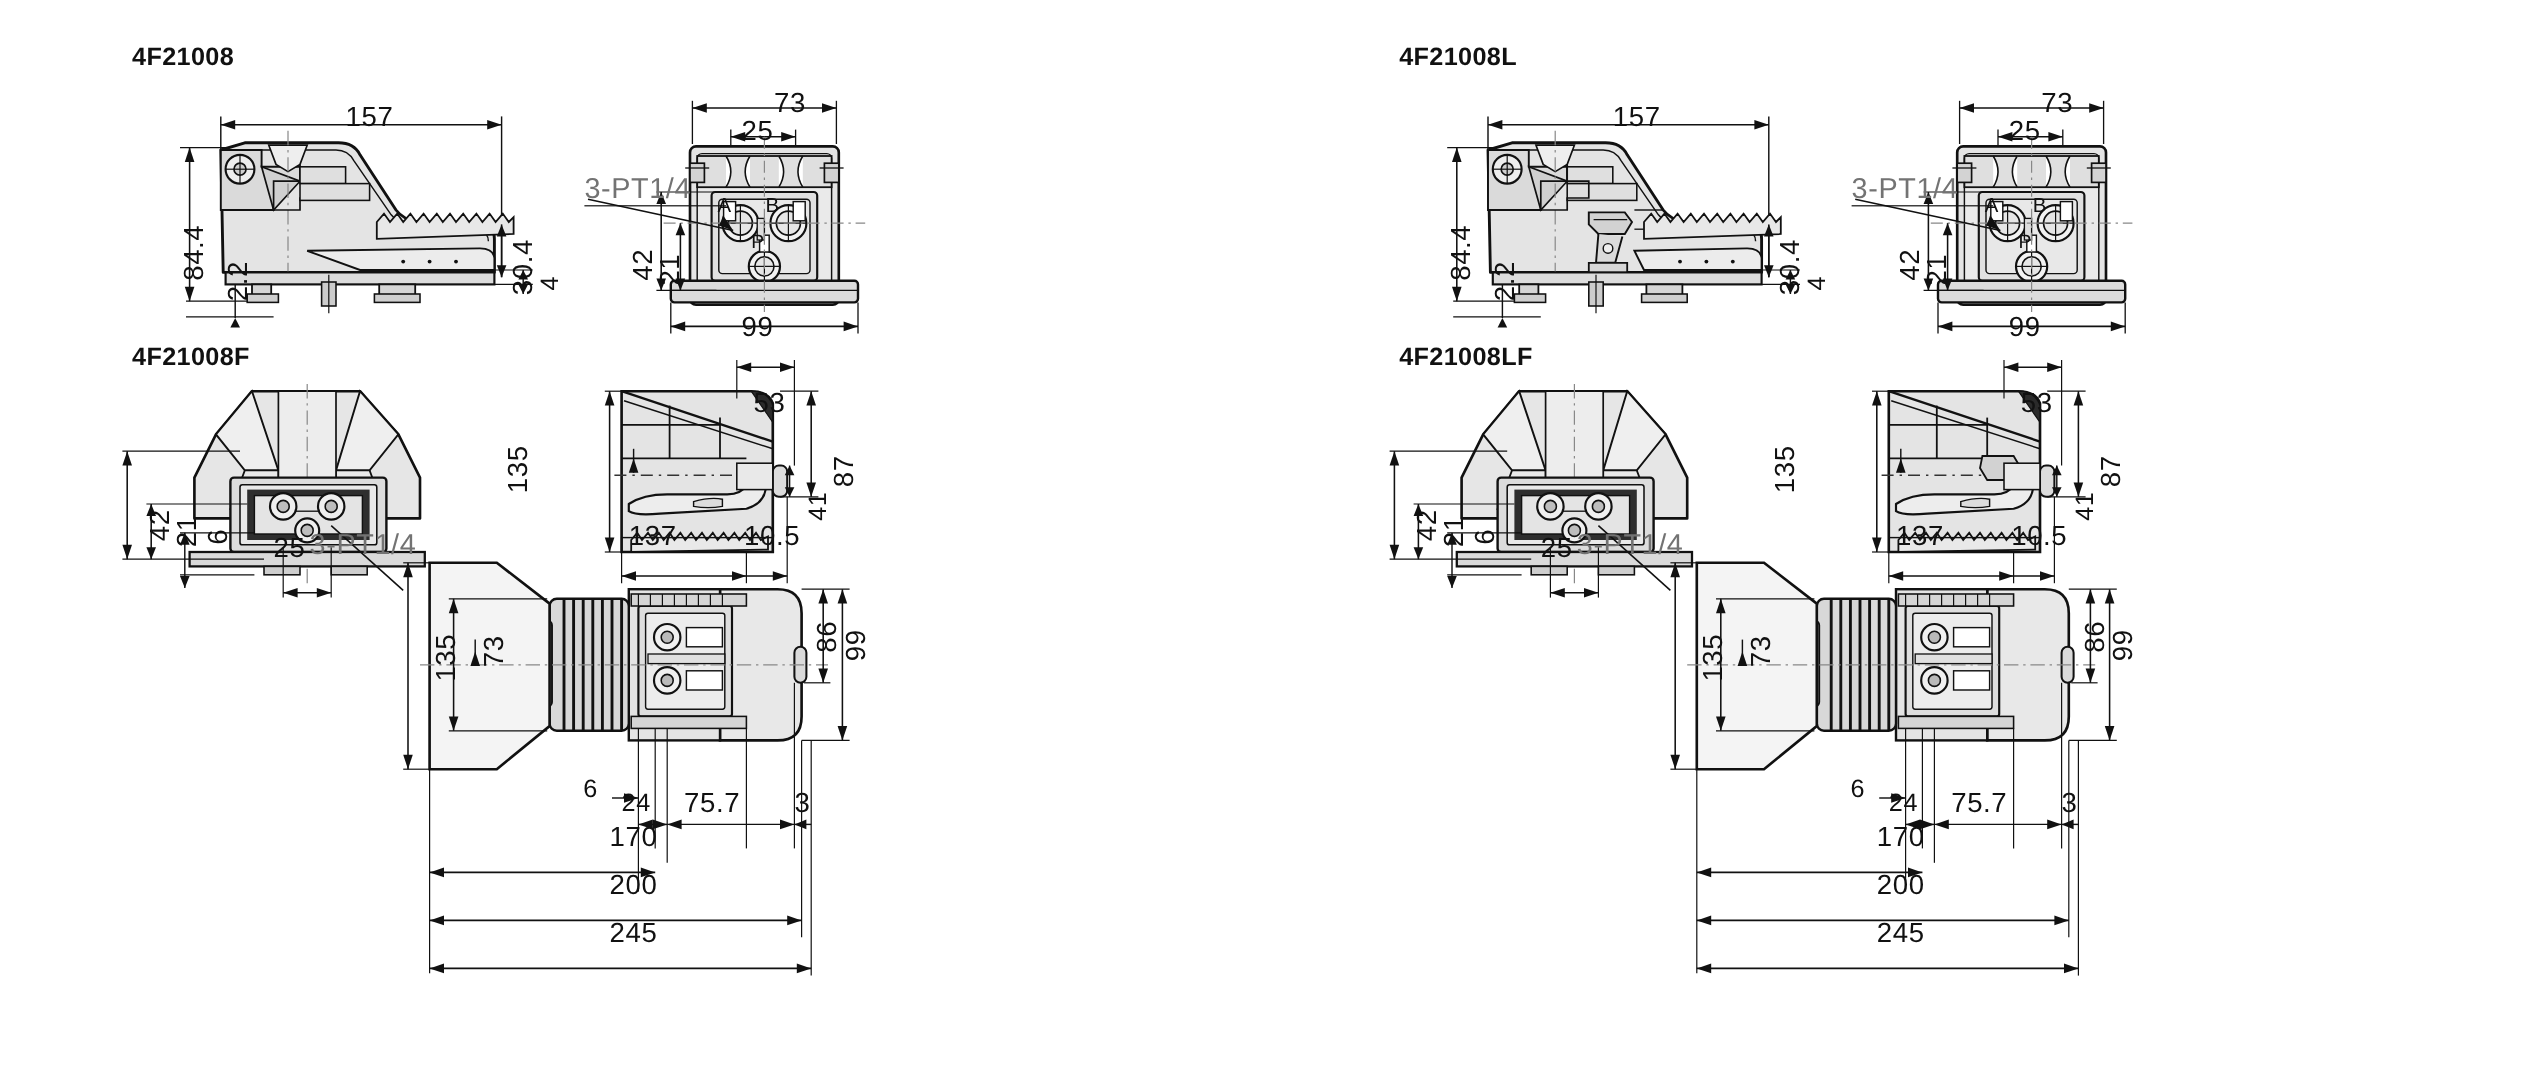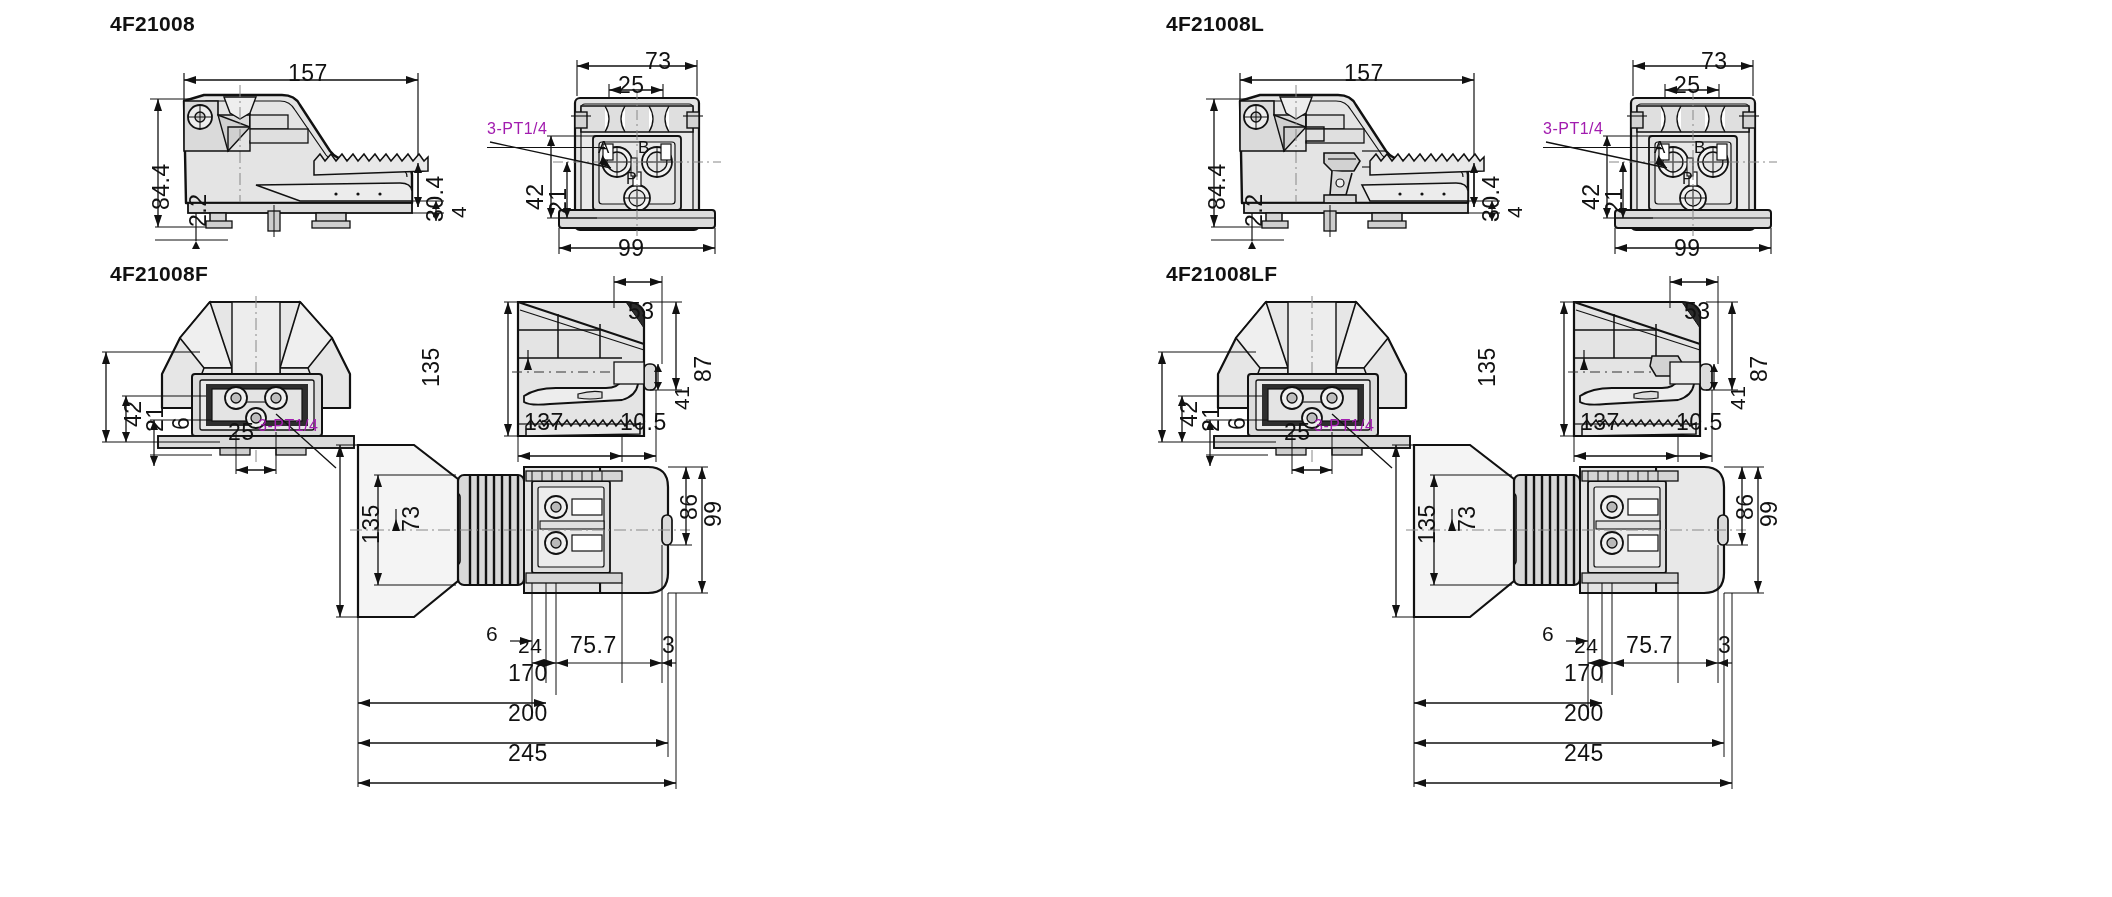--- a/index.html
+++ b/index.html
@@ -1,29 +1,29 @@
 <!DOCTYPE html>
 <html><head>
 <meta charset="utf-8">
 <style>
   html,body{margin:0;padding:0;background:#ffffff;}
   body{width:2112px;height:897px;position:relative;overflow:hidden;
        font-family:"Liberation Sans",sans-serif;color:#000;}
-  .sheet{position:absolute;inset:0;}
+  .sheet{position:absolute;inset:0;margin-top:24px;}
 
   
   .model-title{position:absolute;font-size:21px;font-weight:bold;letter-spacing:.3px;
                color:#111;white-space:nowrap;}
 
   
   .dim{position:absolute;font-size:23px;color:#111;white-space:nowrap;
        font-family:"Liberation Sans",sans-serif;letter-spacing:.5px;}
   .dim.v{transform-origin:0 0;transform:rotate(-90deg);}
   .dim.sm{font-size:21px;}
-  .note{position:absolute;font-size:16px;color:#a21caf;white-space:nowrap;letter-spacing:.5px;}
+  .note{position:absolute;font-size:24px;color:#737373;white-space:nowrap;letter-spacing:.5px;}
 
   
   .ln{position:absolute;background:#111;}
   .hl{height:1px;}
   .svgw{position:absolute;overflow:visible;}
   svg{display:block;overflow:visible;}
   .q{position:absolute;}
 </style>
 </head>
 <body>

